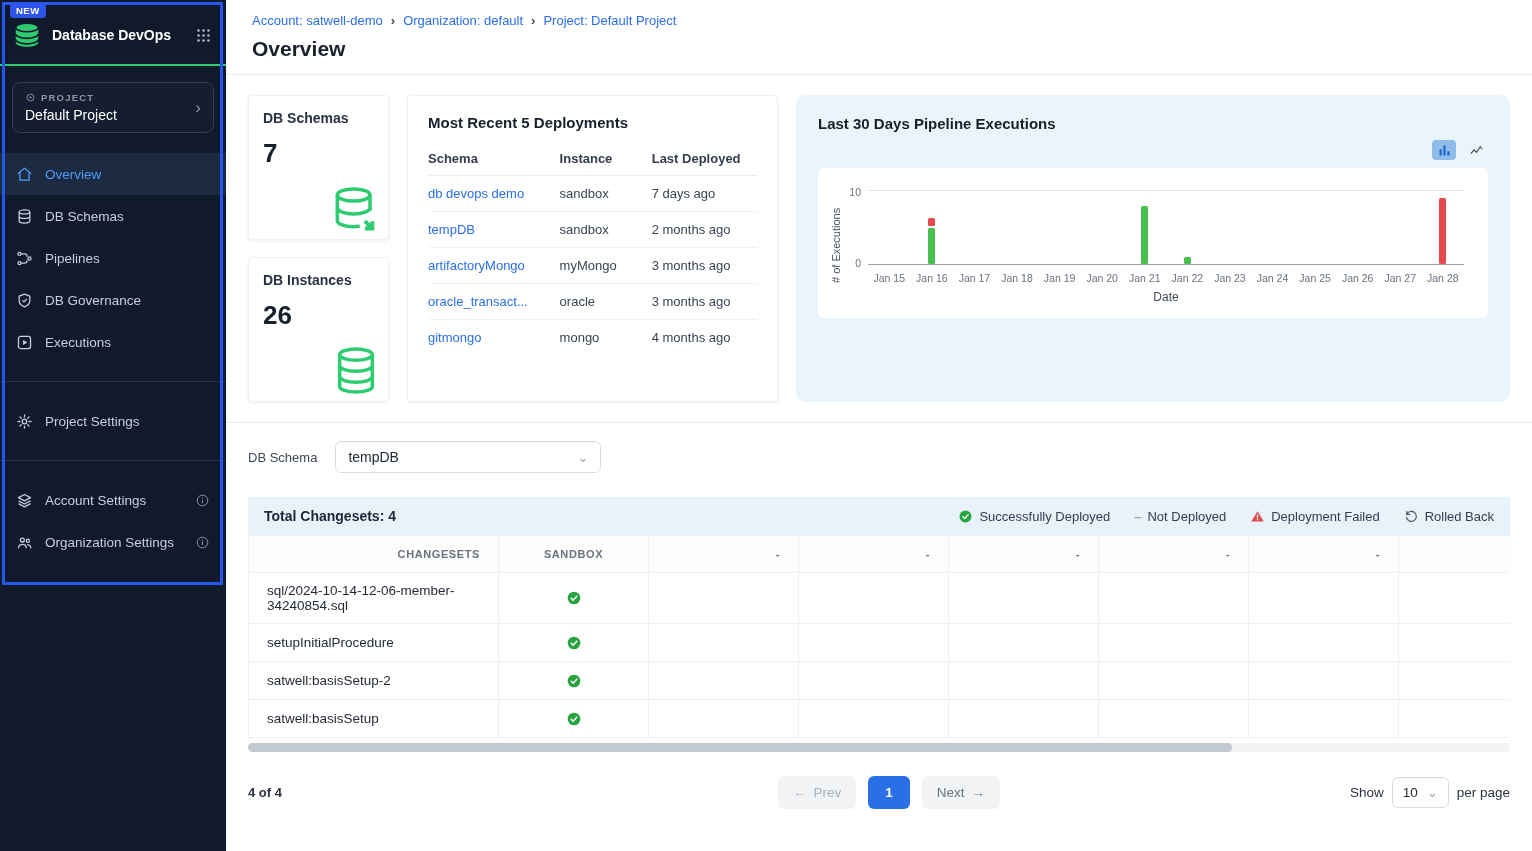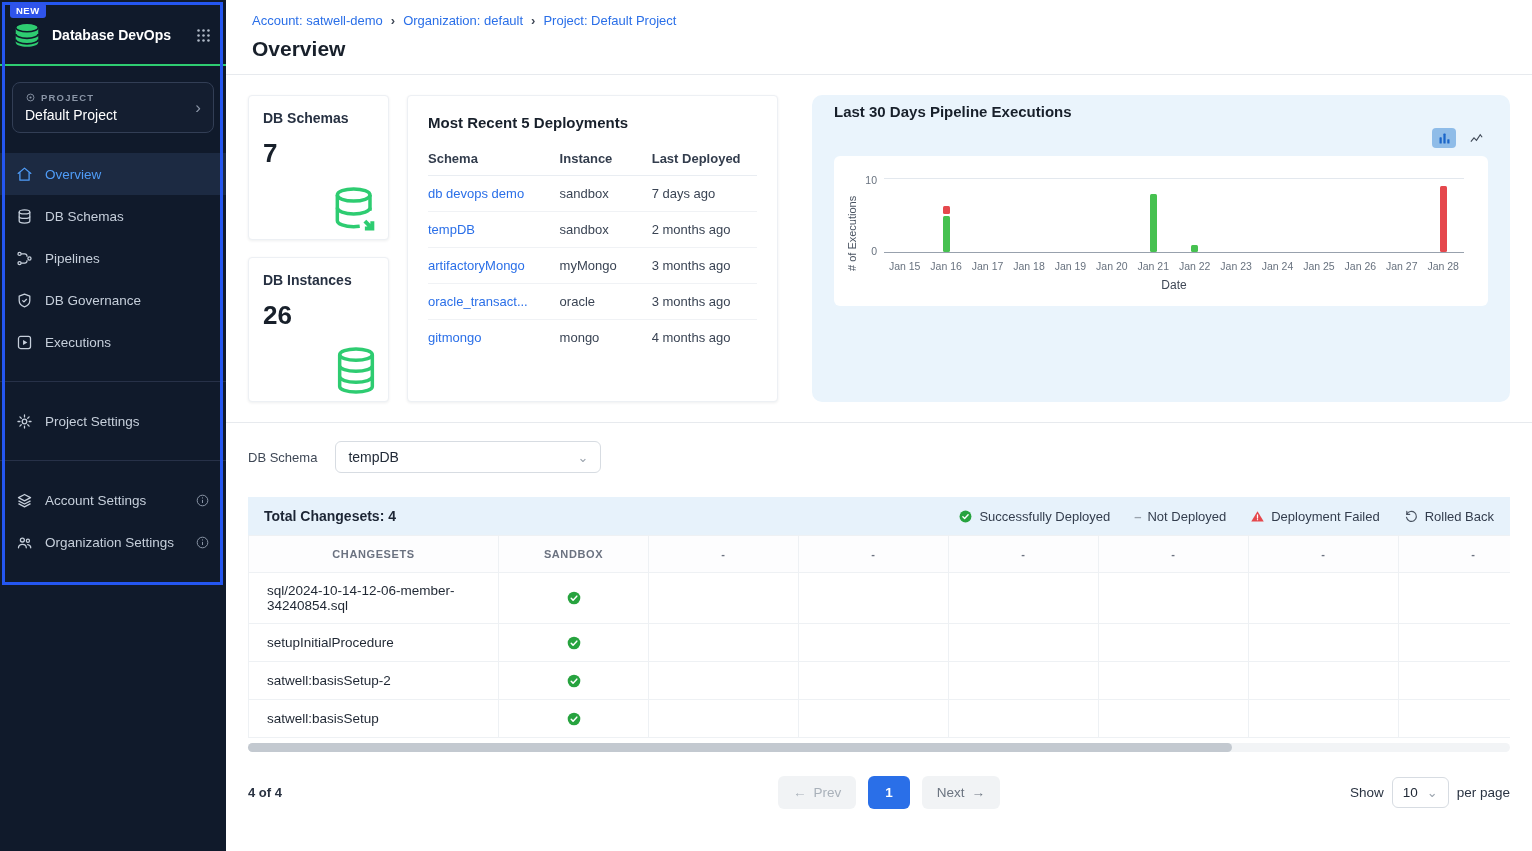--- a/index.html
+++ b/index.html
@@ -56,21 +56,21 @@
   .deploy-card { width:371px; flex-shrink:0; background:#fff; border:1px solid #edf0f4; border-radius:4px;
     box-shadow:0 1px 3px rgba(16,24,40,.07); padding:18px 20px; }
   .card-title { font-size:15px; font-weight:700; color:#18202b; }
   .deploy-table { width:100%; border-collapse:collapse; font-size:13px; margin-top:12px; }
   .deploy-table th { text-align:left; color:#333d4d; font-weight:600; padding:8px 0 9px; border-bottom:1px solid #e9edf2; }
   .deploy-table td { padding:10px 0; border-bottom:1px solid #f0f2f5; color:#3a4454; white-space:nowrap; }
   .deploy-table tr:last-child td { border-bottom:none; }
   .deploy-table a { color:#2a6fe8; text-decoration:none; cursor:pointer; }
   .col-schema { width:40%; } .col-instance { width:28%; } .col-deployed { width:32%;margin-top:41px; }
 
-  .chart-card { flex:1; background:#eaf4fc; border-radius:10px; padding:8px 22px; min-width:0;margin-left:16px; }
+  .chart-card { flex:1; background:#eaf4fc; border-radius:10px; padding:20px 22px; min-width:0; }
   .chart-toggles { display:flex; justify-content:flex-end; gap:8px; margin:8px 0 8px; }
   .toggle-btn { width:24px; height:20px; border-radius:4px; display:flex; align-items:center; justify-content:center; cursor:pointer; }
   .toggle-btn.active { background:#8fbce8; }
   .toggle-btn svg { width:15px; height:15px; }
   .chart-panel { background:#fff; border-radius:6px; padding:18px 24px 14px 12px; }
   .chart-flex { display:flex; }
   .y-title { writing-mode:vertical-rl; transform:rotate(180deg); font-size:11px; color:#4a5462;
     text-align:center; margin-right:2px; }
   .y-ticks { display:flex; flex-direction:column; justify-content:space-between; align-items:flex-end;
     height:83px; width:24px; padding-right:7px; font-size:10.5px; color:#68727f; }
@@ -102,21 +102,21 @@
 
   .mig-band { background:#e7f2fb; padding:11px 16px; display:flex; justify-content:space-between; align-items:center; }
   .mig-total { font-size:14px; font-weight:700; color:#1d2635; }
   .status-legend { display:flex; gap:24px; align-items:center; font-size:13px; color:#333d4d; }
   .status-legend .legend-item { gap:6px; }
   .status-legend svg { width:15px; height:15px; display:block; }
   .dash-glyph { color:#9aa3ad; font-weight:700; }
 
   .table-scroll { overflow:hidden; }
   .mig-table { width:1300px; table-layout:fixed; border-collapse:collapse; background:#fff; }
-  .mig-table th { font-size:11px; letter-spacing:.6px; color:#6b7280; font-weight:700; text-align:center;
+  .mig-table th { font-size:11px; letter-spacing:.6px; color:#6b7280; font-weight:700; text-align:right;
     padding:12px 18px; background:#fdfdfe; border:1px solid #eef1f4; }
   .mig-table th.center, .mig-table td.center { text-align:center; }
   .mig-table td { padding:10px 18px; border:1px solid #eef1f4; font-size:13.5px; color:#1f2733;
     height:38px; vertical-align:middle; word-wrap:break-word; }
   .check-icon svg { width:16px; height:16px; display:inline-block; vertical-align:middle; }
 
   .hscroll { height:9px; background:#f2f4f6; border-radius:5px; margin-top:5px; }
   .hscroll-thumb { width:78%; height:100%; background:#c3c9d0; border-radius:5px; cursor:pointer; }
 
   .mig-footer { display:flex; align-items:center; margin:24px 0 18px; }

